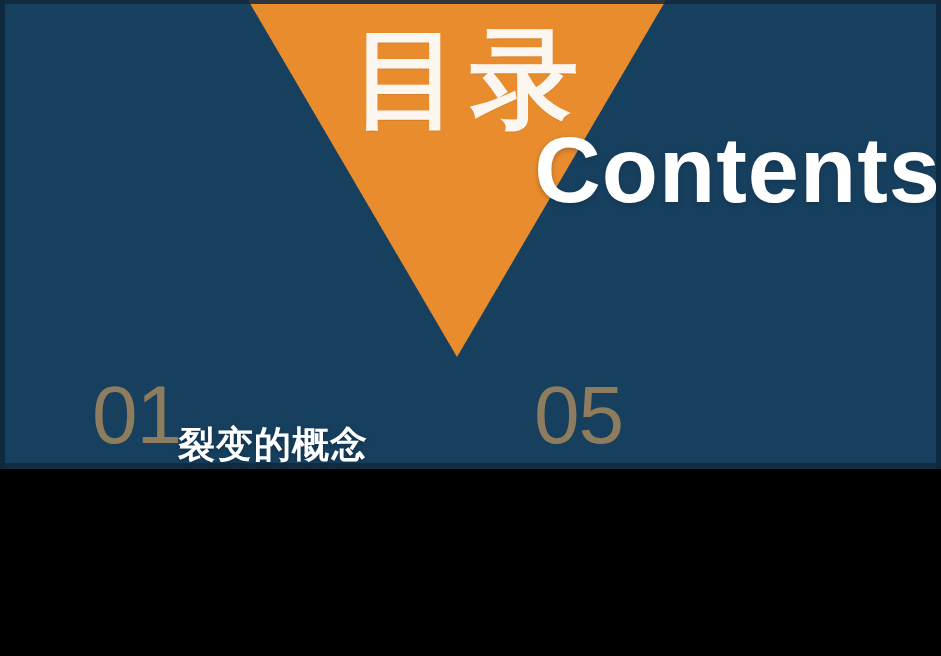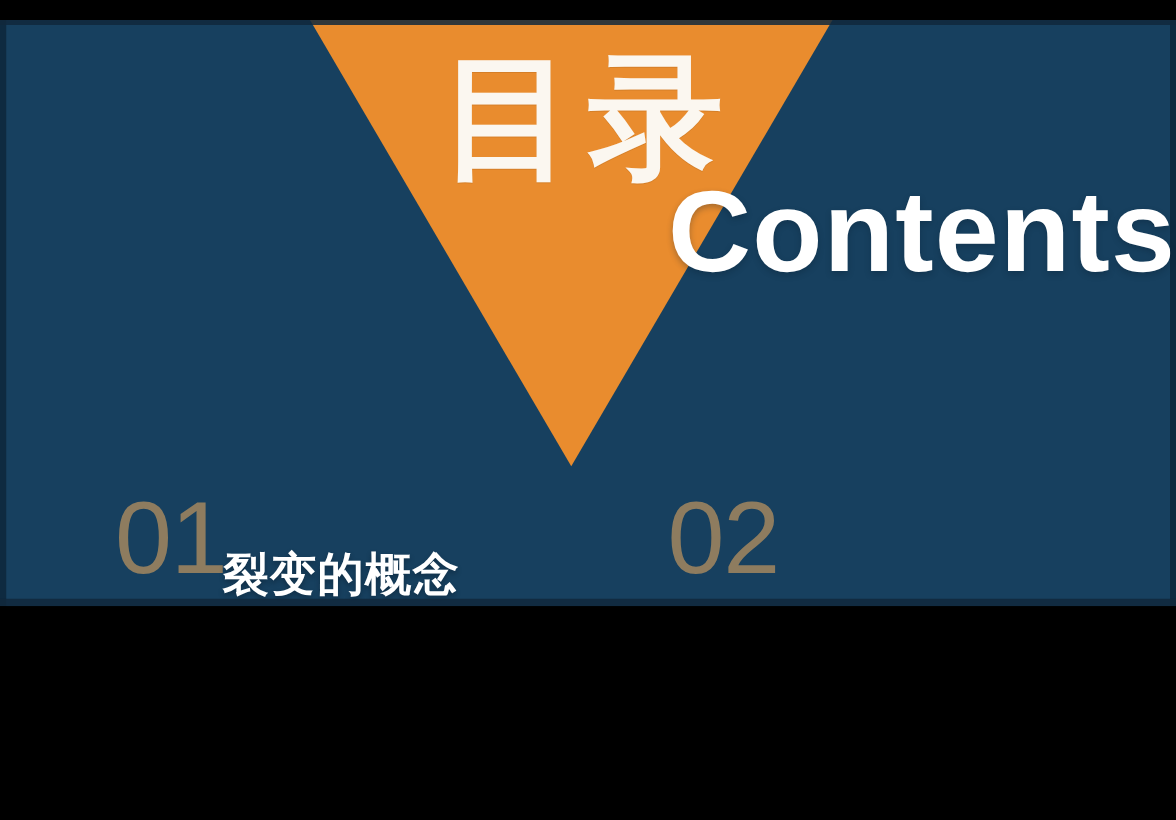--- a/index.html
+++ b/index.html
@@ -8,21 +8,20 @@
     padding: 0;
     background: #000;
   }
   #slide {
     position: relative;
     width: 941px;
     height: 469px;
     overflow: hidden;
     background: #17405f;
     font-family: "Liberation Sans", "DejaVu Sans", sans-serif;
-    margin-top: 16px;
     -webkit-font-smoothing: antialiased;
   }
 
   
   .edge-band {
     position: absolute;
     left: 0;
     width: 100%;
     background: #10283c;
     opacity: .85;
@@ -156,21 +155,21 @@
   </div>
 
   <div class="items">
 
     <div class="item col-left">
       <span class="item-num">01</span>
       <span class="item-label">裂变的概念</span>
     </div>
 
     <div class="item col-right">
-      <span class="item-num">02</span>
+      <span class="item-num">05</span>
     </div>
 
 
     <div class="item col-right">
       <span class="item-num">04</span>
     </div>
 
   </div>
 
   <div class="edge-band top"></div>

